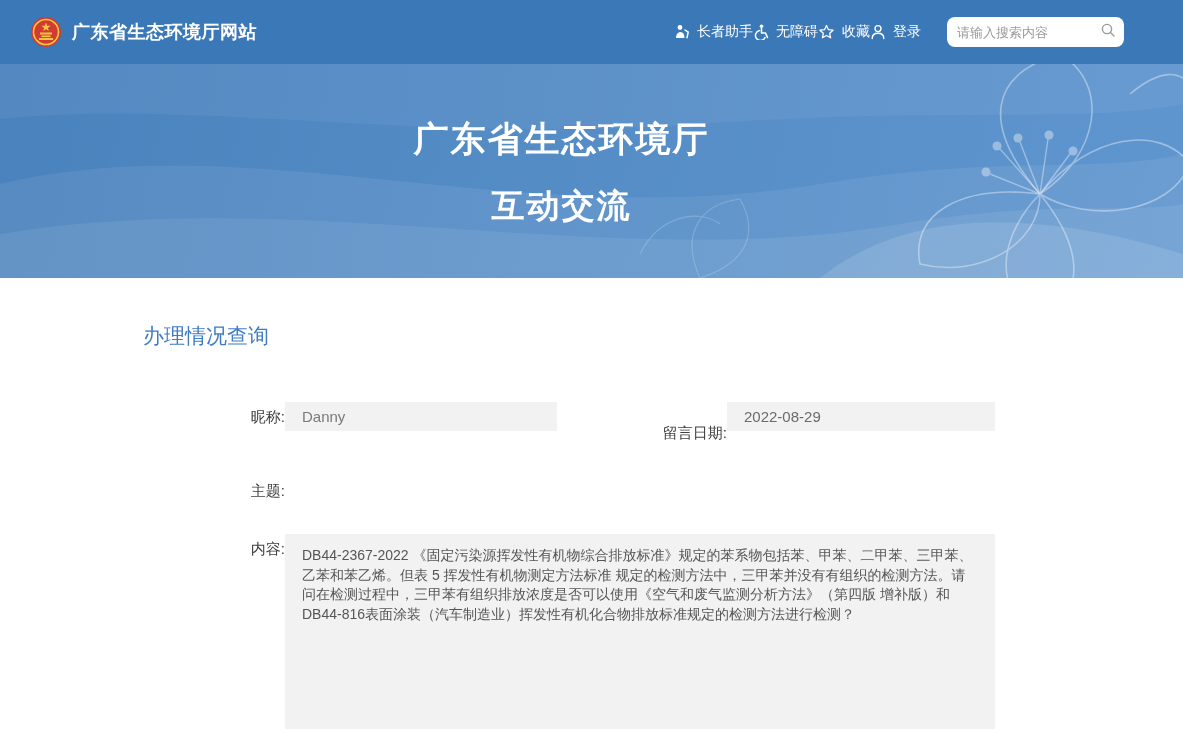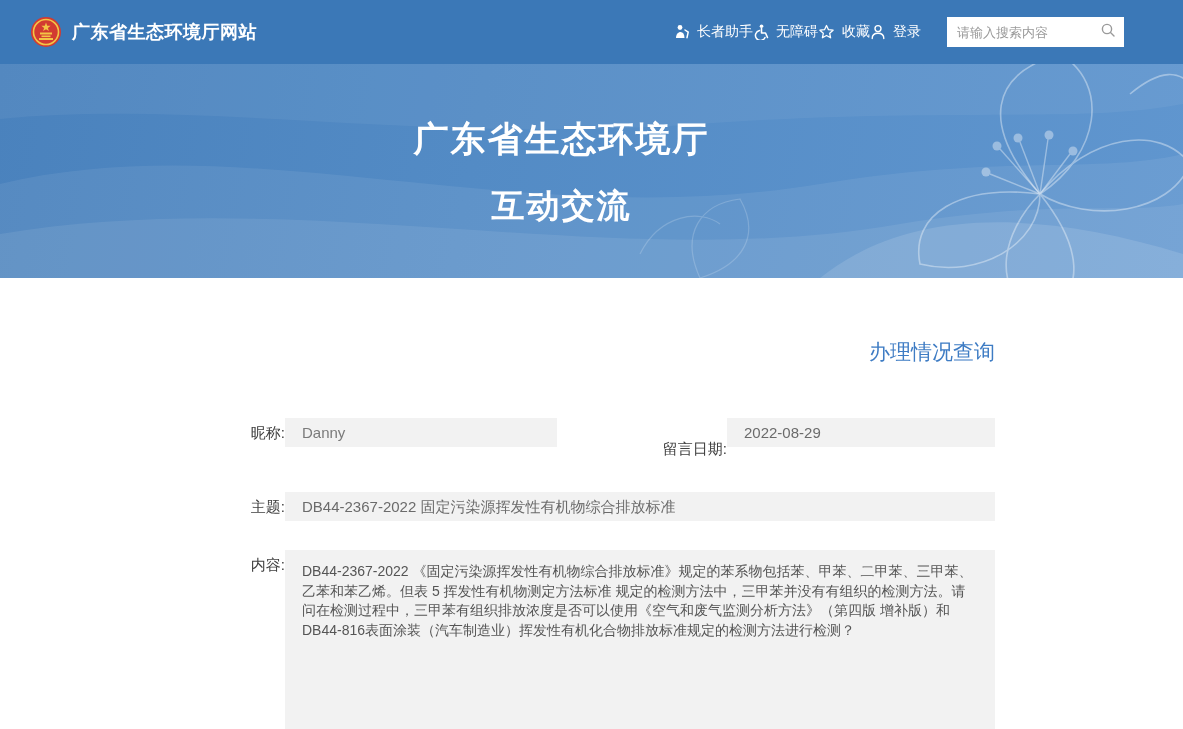--- a/index.html
+++ b/index.html
@@ -9,42 +9,42 @@
   
   .top-header { height:64px; background:#3b78b7; display:flex; align-items:center;
                 padding:0 59px 0 30px; }
   .logo-group { display:flex; align-items:center; gap:10px; }
   .emblem { width:32px; height:32px; flex:none; }
   .site-title { color:#ffffff; font-size:18px; font-weight:bold; letter-spacing:0.5px; }
   .top-nav { margin-left:auto; display:flex; align-items:center; margin-right:26px; }
   .nav-item { display:flex; align-items:center; gap:7px; color:#ffffff; font-size:14px;
               cursor:pointer; white-space:nowrap; }
   .nav-item svg { display:block; }
-  .search-box { width:177px; height:30px; background:#ffffff; border-radius:0;
+  .search-box { width:177px; height:30px; background:#ffffff; border-radius:8px;
                 display:flex; align-items:center; padding:0 8px 0 10px; }
   .search-box input { flex:1; border:none; outline:none; font-size:13px; color:#333;
                       background:transparent; min-width:0;
                       font-family:"Liberation Sans","DejaVu Sans",sans-serif; }
   .search-box input::placeholder { color:#999; }
   .search-icon { flex:none; cursor:pointer; }
 
   
   .banner { position:relative; height:214px;
             background:linear-gradient(100deg,#4a82bd 0%,#538bc5 40%,#6096cf 100%);
             overflow:hidden; }
   .banner-deco { position:absolute; inset:0; width:100%; height:100%; }
   .banner-text { position:relative; z-index:2; display:flex; flex-direction:column;
                  align-items:center; padding-top:52px; padding-right:60px; gap:21px; }
   .banner-line1 { color:#ffffff; font-size:35px; font-weight:bold; letter-spacing:2px; }
   .banner-line2 { color:#ffffff; font-size:33px; font-weight:bold; letter-spacing:2px; }
 
   
   .main { padding-left:143px; }
-  .page-title { width:852px; text-align:right; color:#3e7cc4; font-size:21px;
-                font-weight:normal; margin-top:60px; margin-bottom:52px; }
+  .page-title { width:852px; text-align:left; color:#3e7cc4; font-size:21px;
+                font-weight:normal; margin-top:44px; margin-bottom:52px; }
   .form-row { display:flex; margin-bottom:29px; }
   .f-label { width:142px; flex:none; font-size:15px; color:#404040; line-height:29px;text-align:right; }
   .f-label.date-label { width:170px; padding-left:31px;margin-top:16px; }
   .f-box { background:#f2f2f2; height:29px; line-height:29px; padding-left:17px;
            font-size:15px; color:#6b6b6b; overflow:hidden; white-space:nowrap; }
   .f-box.nickname { width:272px; color:#7a7a7a; }
   .f-box.date     { width:268px; }
   .f-box.subject  { width:710px; }
   .f-box.content  { width:710px; height:208px; line-height:19.5px; padding:12px 17px;
                     font-size:14px; color:#555; white-space:normal; }
@@ -161,20 +161,19 @@
 
   <div class="form-row">
     <span class="f-label">昵称:</span>
     <div class="f-box nickname">Danny</div>
     <span class="f-label date-label">留言日期:</span>
     <div class="f-box date">2022-08-29</div>
   </div>
 
   <div class="form-row">
     <span class="f-label">主题:</span>
-    <div class="f-box subject">DB44-2367-2022 固定污染源挥发性有机物综合排放标准</div>
   </div>
 
   <div class="form-row">
     <span class="f-label">内容:</span>
     <div class="f-box content">DB44-2367-2022 《固定污染源挥发性有机物综合排放标准》规定的苯系物包括苯、甲苯、二甲苯、三甲苯、乙苯和苯乙烯。但表 5 挥发性有机物测定方法标准 规定的检测方法中，三甲苯并没有有组织的检测方法。请问在检测过程中，三甲苯有组织排放浓度是否可以使用《空气和废气监测分析方法》（第四版 增补版）和DB44-816表面涂装（汽车制造业）挥发性有机化合物排放标准规定的检测方法进行检测？</div>
   </div>
 </main>
 
 </body></html>

